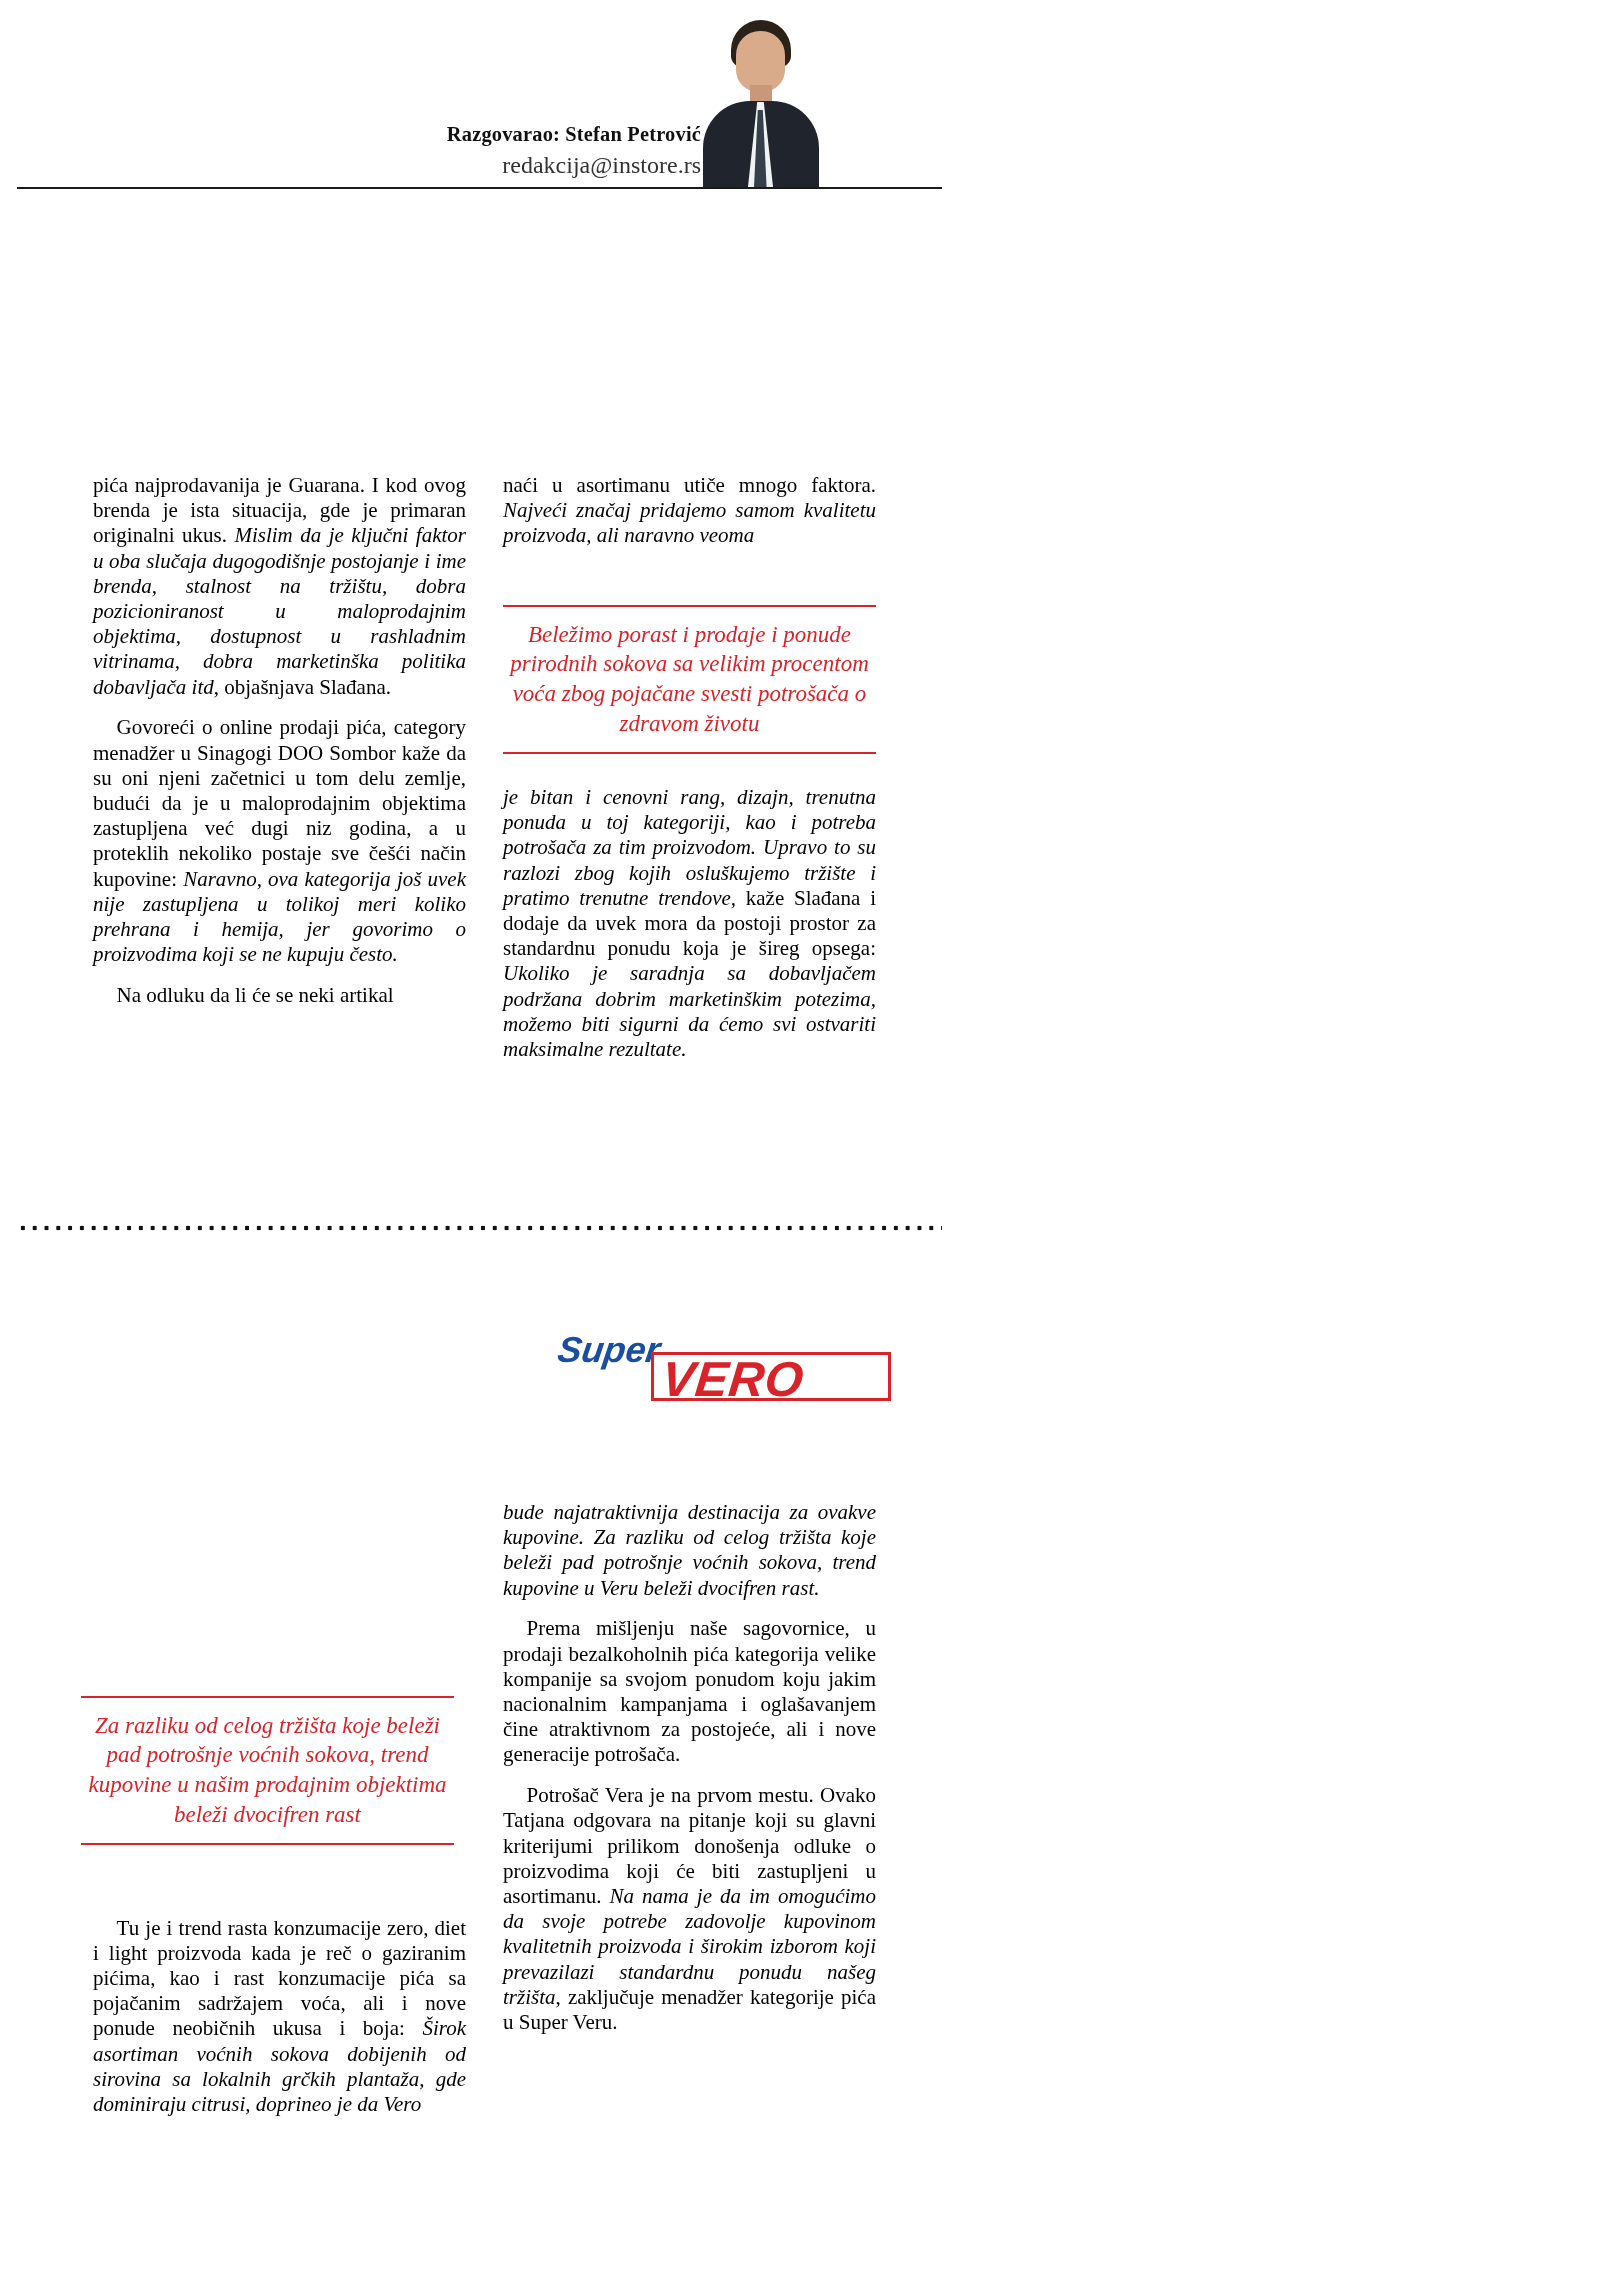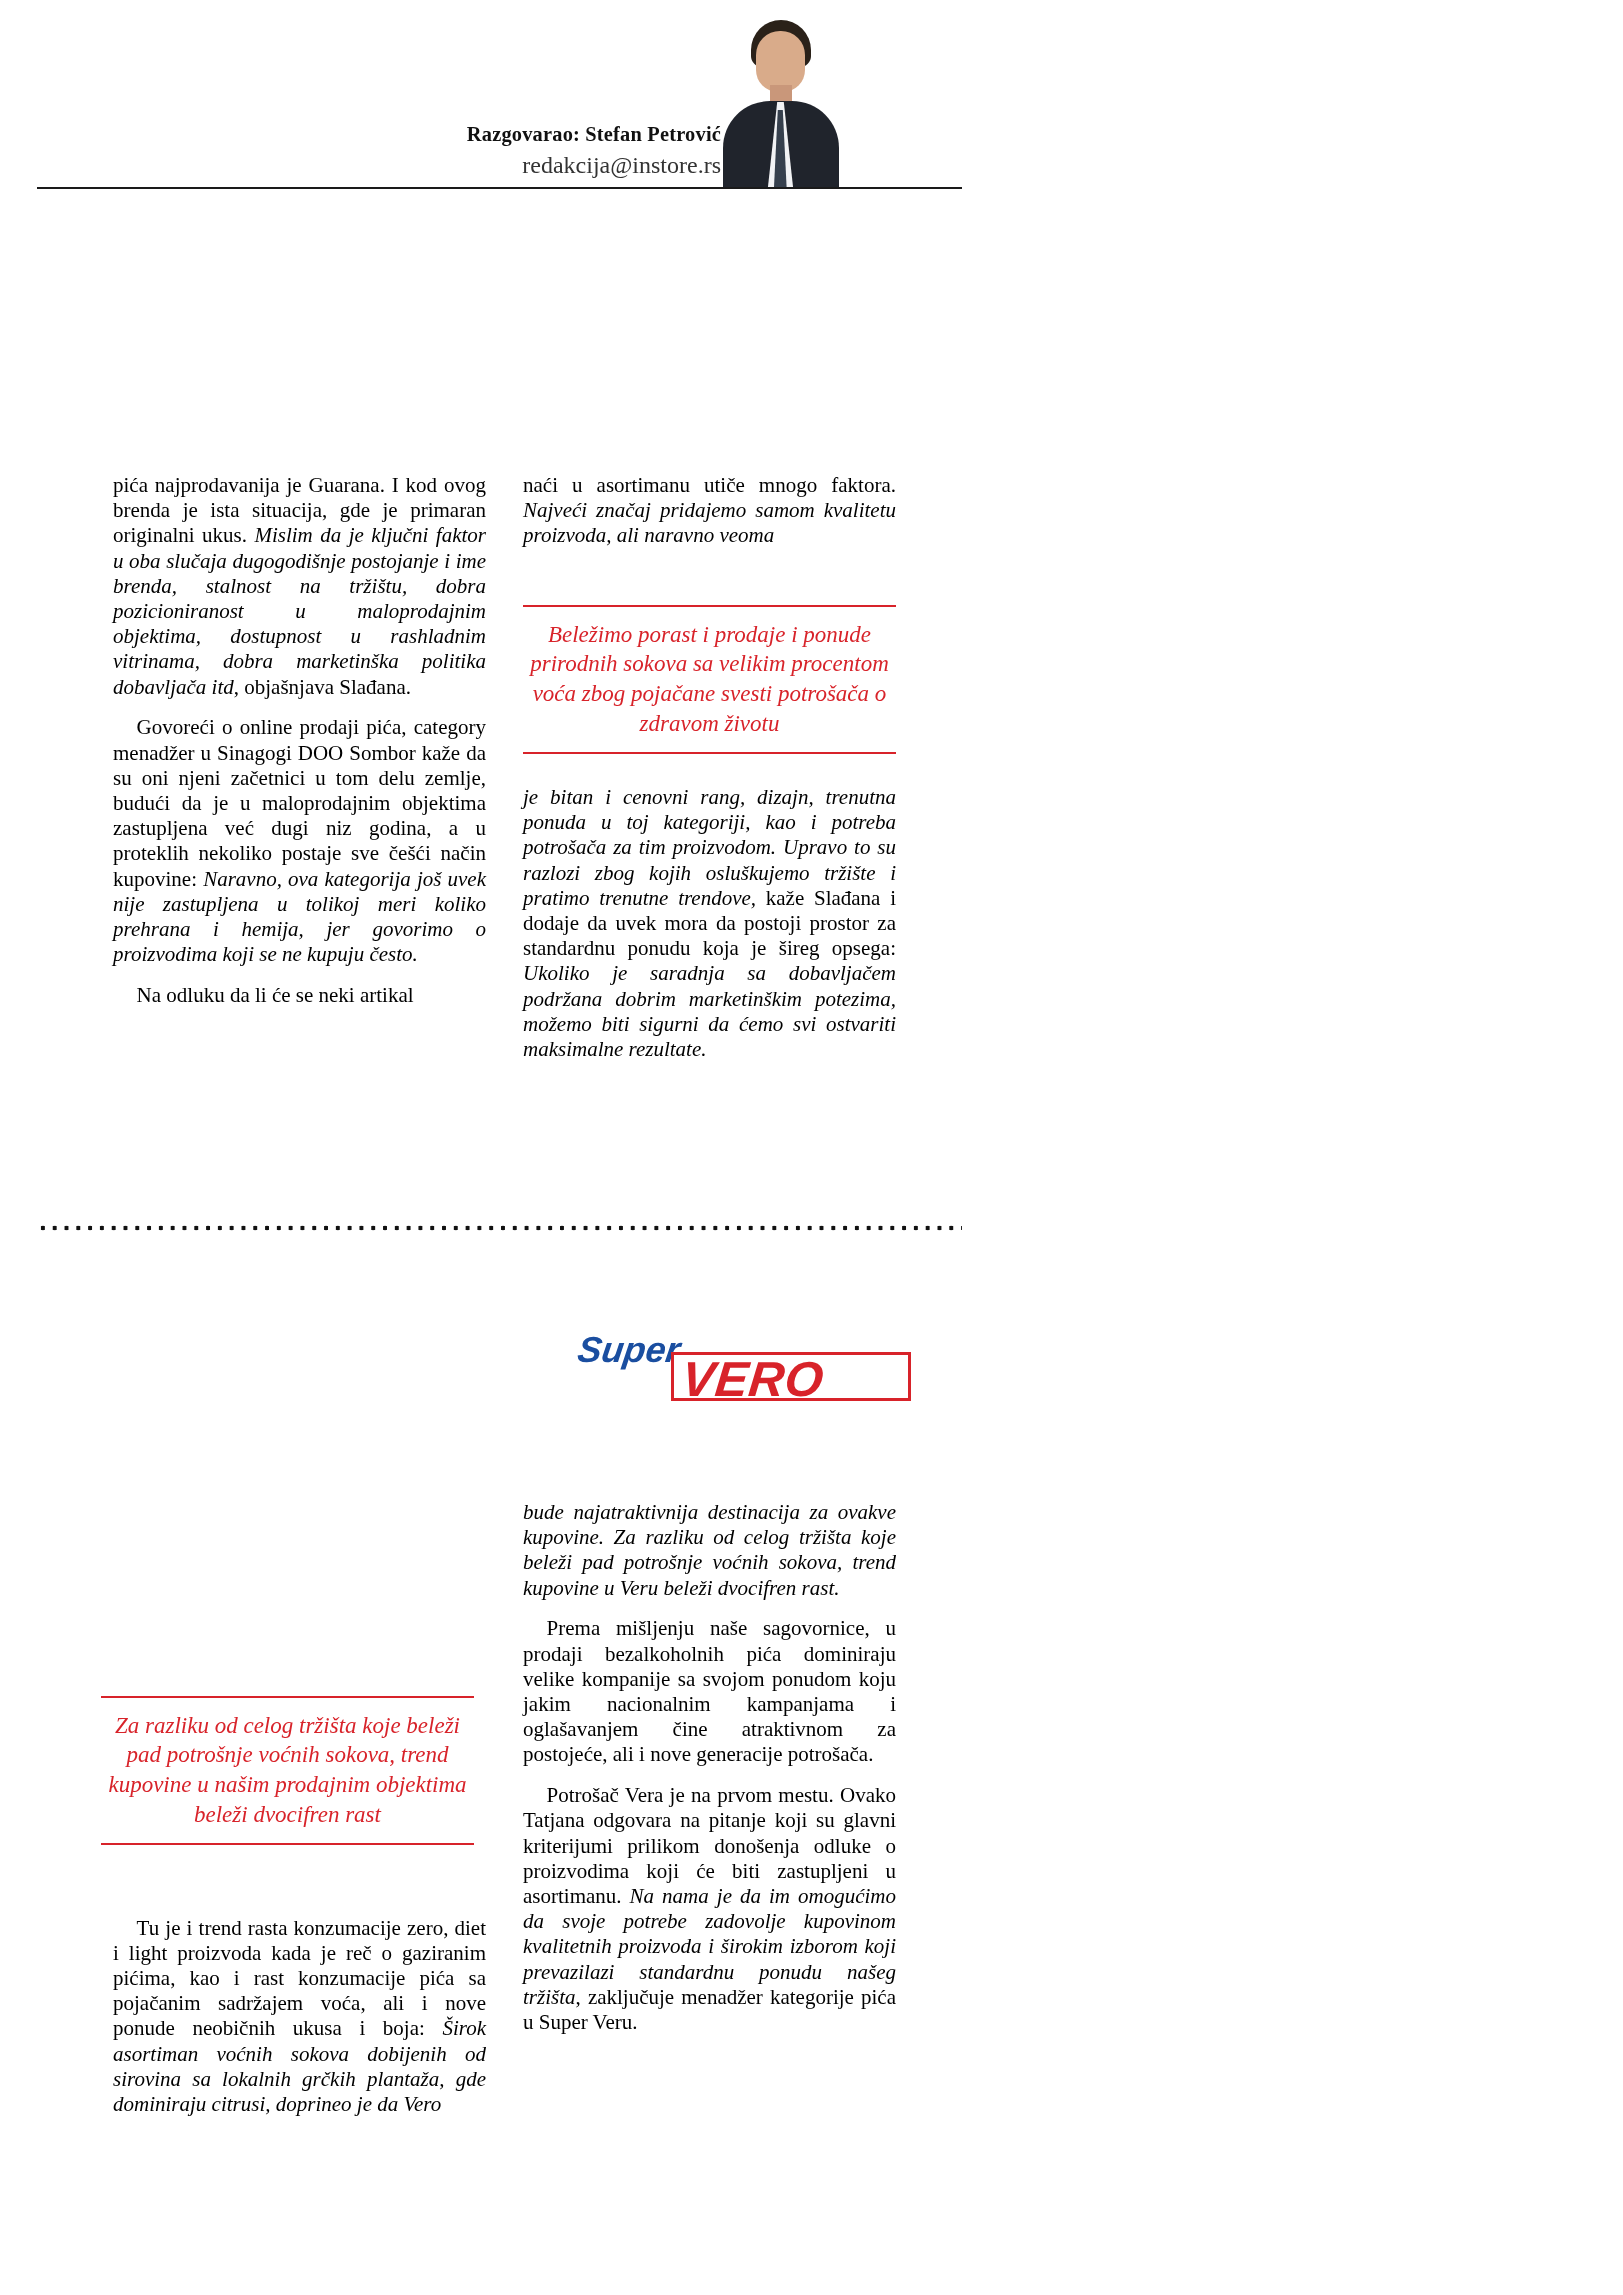--- a/index.html
+++ b/index.html
@@ -12,21 +12,20 @@
     background: #ffffff;
     font-family: "Liberation Serif", serif;
     position: relative;
     overflow: hidden;
   }
 
   
   .page {
     position: absolute;
     inset: 0;
-    margin-left: 20px;
   }
   .left-col {
     position: absolute;
     left: 0; top: 0;
     width: 960px;
     height: 2295px;
     background: #ffffff;
   }
   .right-col {
     position: absolute;
@@ -295,21 +294,21 @@
 
 
     <div class="pull" id="pull-2">Za razliku od celog tržišta koje beleži pad potrošnje voćnih sokova, trend kupovine u našim prodajnim objektima beleži dvocifren rast</div>
 
     <div class="tcol" style="left:93px; top:1900px;">
       <p class="ind"><span>Tu je i trend rasta konzumacije zero, diet i light proizvoda kada je reč o gaziranim pićima, kao i rast konzumacije pića sa pojačanim sadržajem voća, ali i nove ponude neobičnih ukusa i boja: </span><i>Širok asortiman voćnih sokova dobijenih od sirovina sa lokalnih grčkih plantaža, gde dominiraju citrusi, doprineo je da Vero</i></p>
     </div>
 
     <div class="tcol" id="col-d">
       <p><i>bude najatraktivnija destinacija za ovakve kupovine. Za razliku od celog tržišta koje beleži pad potrošnje voćnih sokova, trend kupovine u Veru beleži dvocifren rast.</i></p>
-      <p class="ind"><span>Prema mišljenju naše sagovornice, u prodaji bezalkoholnih pića dominiraju velike kompanije sa svojom ponudom koju jakim nacionalnim kampanjama i oglašavanjem čine atraktivnom za postojeće, ali i nove generacije potrošača.</span></p>
+      <p class="ind"><span>Prema mišljenju naše sagovornice, u prodaji bezalkoholnih pića kategorija velike kompanije sa svojom ponudom koju jakim nacionalnim kampanjama i oglašavanjem čine atraktivnom za postojeće, ali i nove generacije potrošača.</span></p>
       <p class="ind"><span>Potrošač Vera je na prvom mestu. Ovako Tatjana odgovara na pitanje koji su glavni kriterijumi prilikom donošenja odluke o proizvodima koji će biti zastupljeni u asortimanu. </span><i>Na nama je da im omogućimo da svoje potrebe zadovolje kupovinom kvalitetnih proizvoda i širokim izborom koji prevazilazi standardnu ponudu našeg tržišta</i><span>, zaključuje menadžer kategorije pića u Super Veru.</span></p>
     </div>
   </div>
 
   <div class="right-col">
     
     
     
     
     

